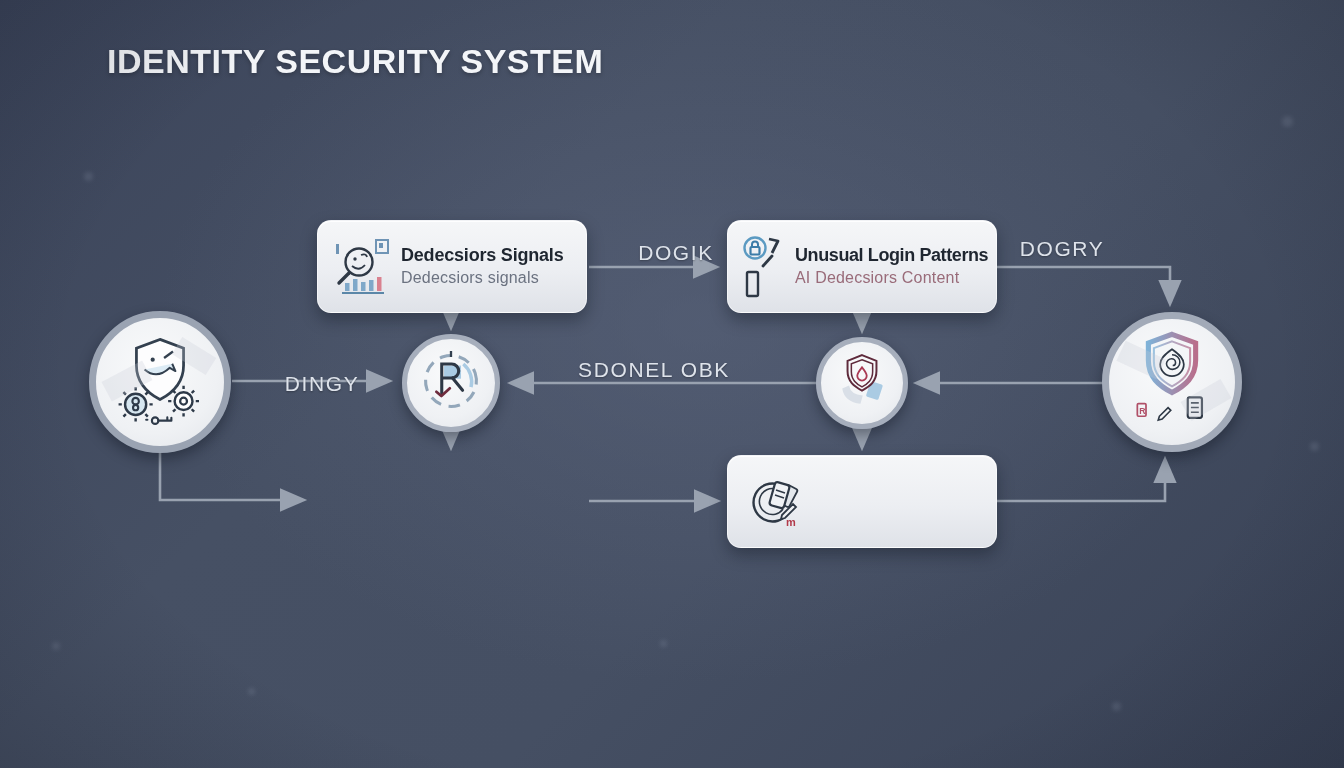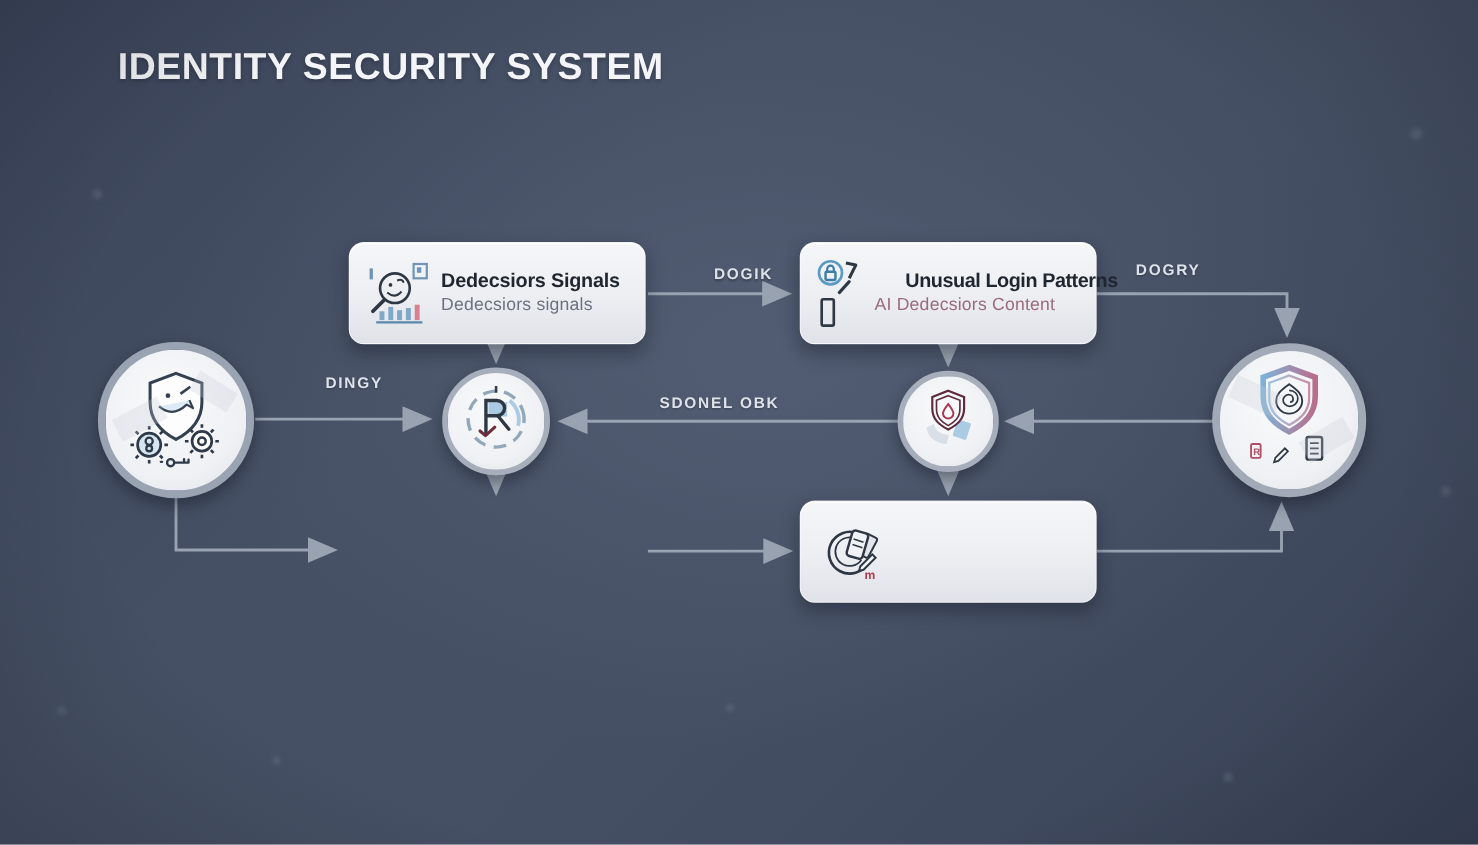--- a/index.html
+++ b/index.html
@@ -17,34 +17,34 @@
   .dot{position:absolute;border-radius:50%;background:#aeb8cc;filter:blur(2px);opacity:.16;}
   .page-title{
     position:absolute;left:107px;top:42px;
     font-size:34px;font-weight:700;letter-spacing:.5px;color:#f3f5f8;
     text-shadow:0 2px 4px rgba(0,0,0,.25);
   }
   
   svg.wires{position:absolute;left:0;top:0;z-index:1;}
   .wire-label{
     position:absolute;transform:translateX(-50%);z-index:2;
-    color:#dee3eb;font-size:14px;font-weight:700;letter-spacing:1.6px;
+    color:#dee3eb;font-size:21px;font-weight:400;letter-spacing:1.6px;
     text-shadow:0 1px 2px rgba(0,0,0,.3);
   }
   
   .card{
     position:absolute;width:270px;height:93px;box-sizing:border-box;z-index:3;
     background:linear-gradient(180deg,#f5f6f8 0%,#eceef2 55%,#dfe2e8 100%);
     border-radius:14px;border:1px solid rgba(255,255,255,.55);
     box-shadow:0 7px 16px rgba(10,14,24,.35), inset 0 1px 0 rgba(255,255,255,.9);
     display:flex;align-items:center;padding:0 14px;gap:11px;
   }
   .card .txt{line-height:1.18;}
   .card .t{font-size:18px;font-weight:700;color:#1f2630;letter-spacing:-.2px;}
-  .card .t.nowrap{white-space:nowrap;letter-spacing:-.4px;margin-left:28px;}
+  .card .t.nowrap{white-space:nowrap;letter-spacing:-.4px;}
   .card .s{font-size:16px;margin-top:3px;color:#6b7280;letter-spacing:.2px;}
   .card .s.mauve{color:#996b79;}
   .icon-wrap{flex:0 0 auto;display:flex;align-items:center;justify-content:center;}
   
   .hub,.node{
     position:absolute;border-radius:50%;z-index:3;box-sizing:border-box;
     display:flex;align-items:center;justify-content:center;overflow:hidden;
     background:radial-gradient(circle at 44% 38%, #f9fafb 0%, #eff1f4 62%, #e1e4e9 100%);
     box-shadow:0 6px 14px rgba(10,14,24,.4);
   }
@@ -82,21 +82,21 @@
       <path d="M1104 383 H918" marker-end="url(#ah)"></path>
       <path d="M997 267 H1170 V302" marker-end="url(#ah)"></path>
       <path d="M862 314 V329" marker-end="url(#ah)"></path>
       <path d="M862 430 V446" marker-end="url(#ah)"></path>
       <path d="M160 453 V500 H302" marker-end="url(#ah)"></path>
       <path d="M589 501 H716" marker-end="url(#ah)"></path>
       <path d="M997 501 H1165 V461" marker-end="url(#ah)"></path>
     </g>
   </svg>
 
-  <div class="wire-label" style="left:322px;top:340px">DINGY</div>
+  <div class="wire-label" style="left:322px;top:372px">DINGY</div>
   <div class="wire-label" style="left:676px;top:241px">DOGIK</div>
   <div class="wire-label" style="left:1062px;top:237px">DOGRY</div>
   <div class="wire-label" style="left:654px;top:358px">SDONEL OBK</div>
 
   <div class="card" style="left:317px;top:220px">
     <span class="icon-wrap">
       <svg width="58" height="60" viewBox="0 0 58 60">
         <rect x="4" y="7" width="3" height="10" fill="#6f94b5"></rect>
         <rect x="44" y="3" width="12" height="13" fill="none" stroke="#6f94b5" stroke-width="2"></rect>
         <rect x="47" y="6" width="4" height="5" fill="#6f94b5"></rect>

